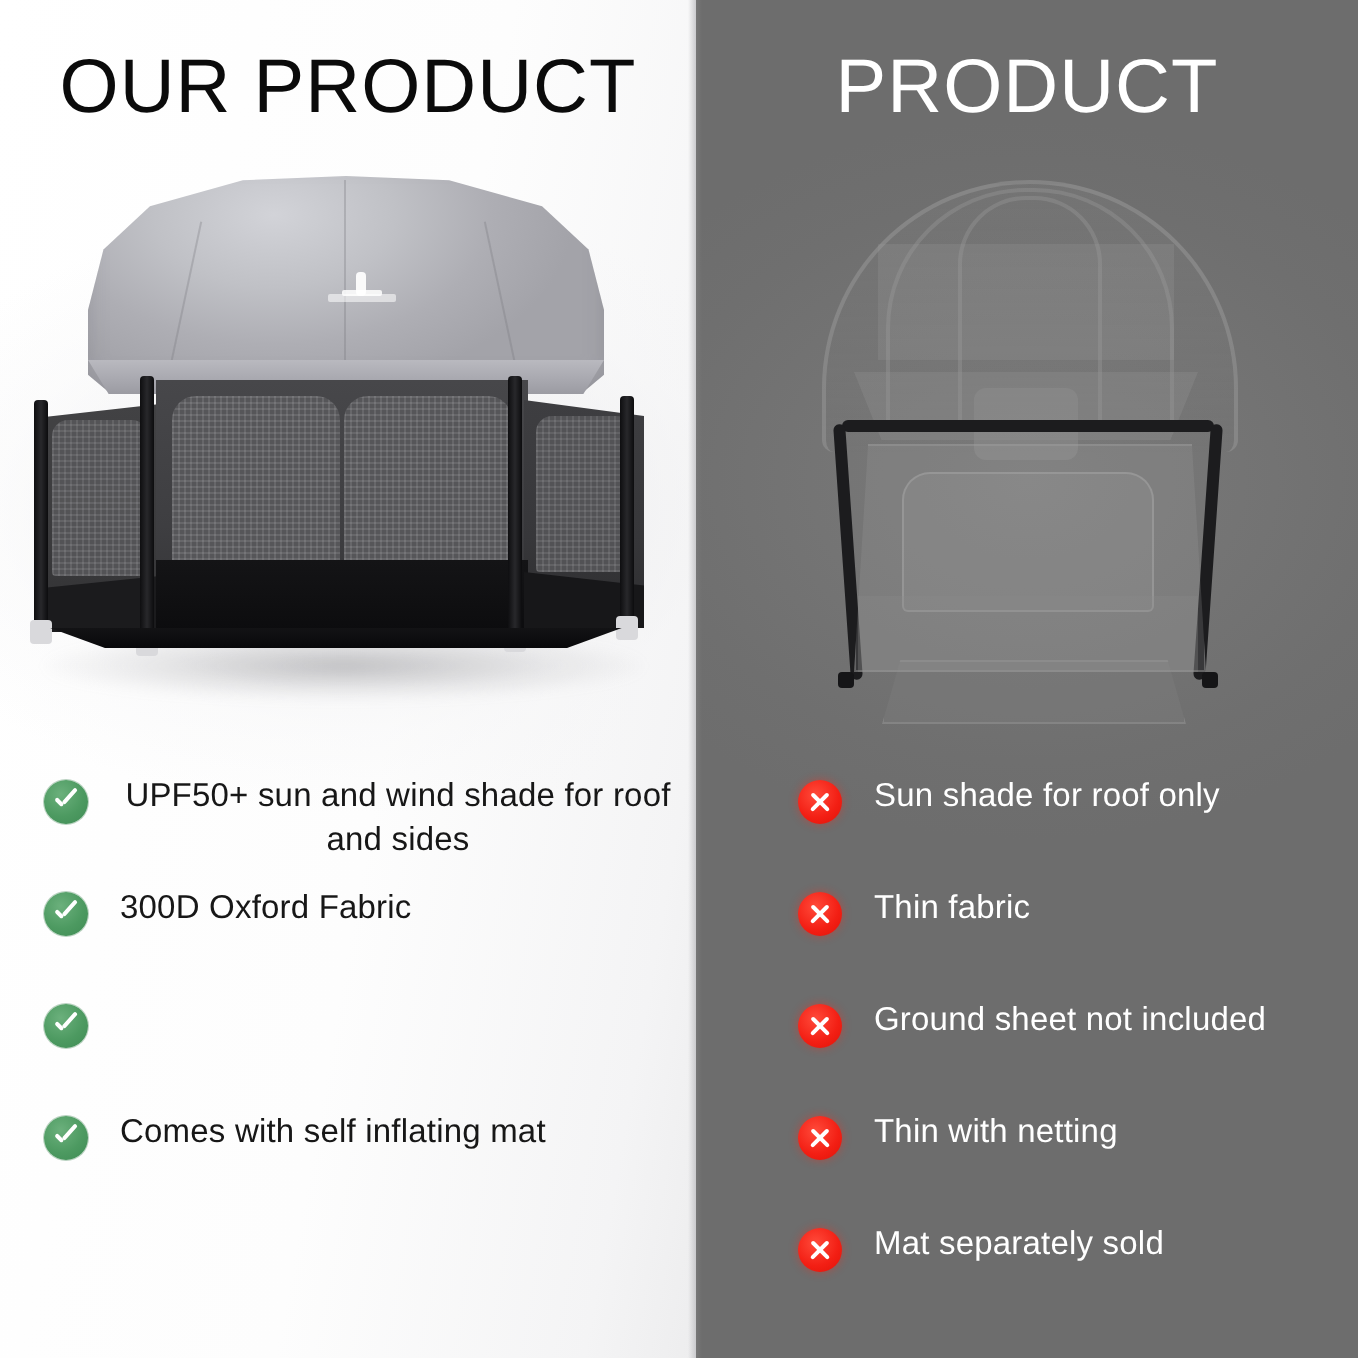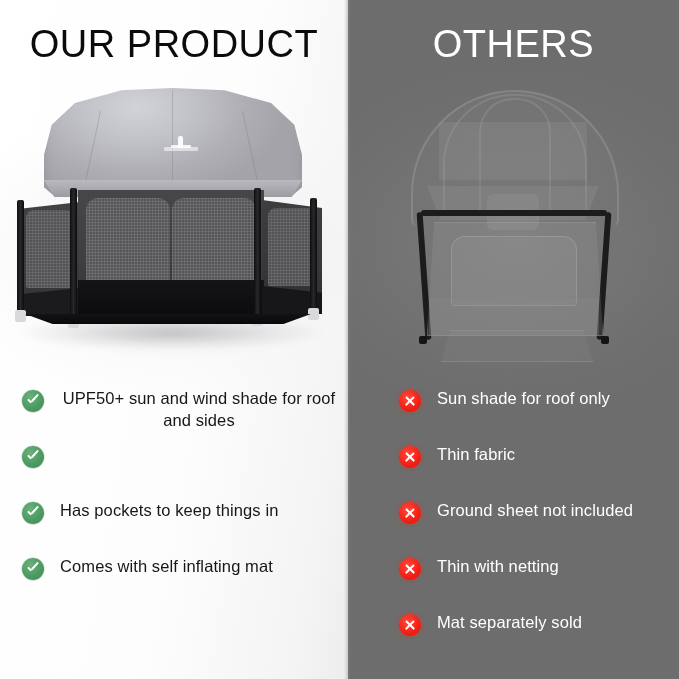--- a/index.html
+++ b/index.html
@@ -203,34 +203,34 @@
     <div class="pl-rail"></div>
   </div>
 
   <div class="list list-left">
     <div class="row row-left">
       <span class="ico ico-ok"></span>
       <span class="txt txt-left">UPF50+ sun and wind shade for roof and sides</span>
     </div>
     <div class="row row-left">
       <span class="ico ico-ok"></span>
-    </div>
-    <div class="row row-left">
-      <span class="ico ico-ok"></span>
-      <span class="txt txt-left">Has pockets to keep things in</span>
+      <span class="txt txt-left">300D Oxford Fabric</span>
+    </div>
+    <div class="row row-left">
+      <span class="ico ico-ok"></span>
     </div>
     <div class="row row-left">
       <span class="ico ico-ok"></span>
       <span class="txt txt-left">Comes with self inflating mat</span>
     </div>
   </div>
 
   <div class="panel-right"></div>
 
-  <div class="title title-right">OTHERS</div>
+  <div class="title title-right">PRODUCT</div>
 
   <div class="prod-other">
     <div class="ot-dome"></div>
     <div class="ot-rib ot-rib-1"></div>
     <div class="ot-rib ot-rib-2"></div>
     <div class="ot-panel ot-panel-top"></div>
     <div class="ot-panel ot-panel-mid"></div>
     <div class="ot-hub"></div>
 
     <div class="ot-top-rail"></div>

